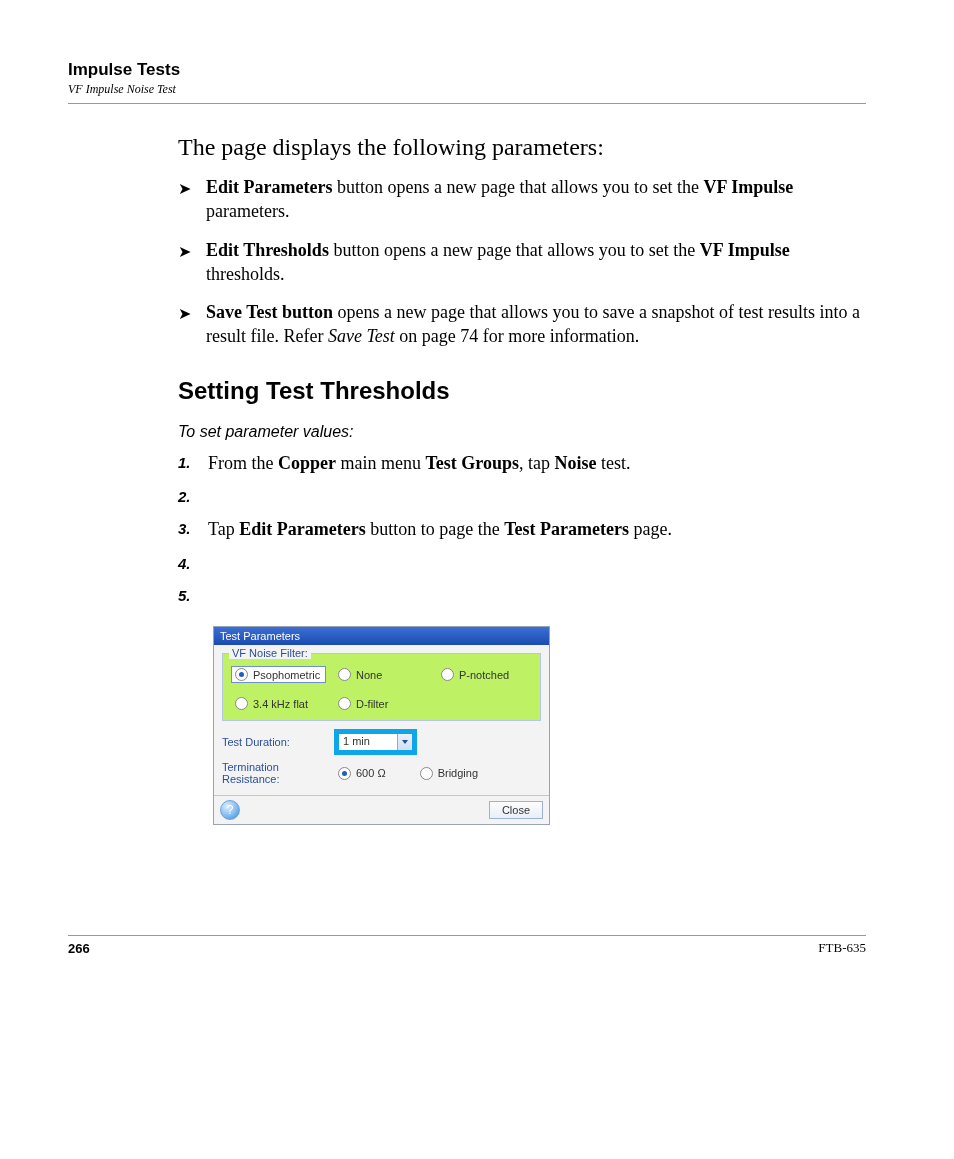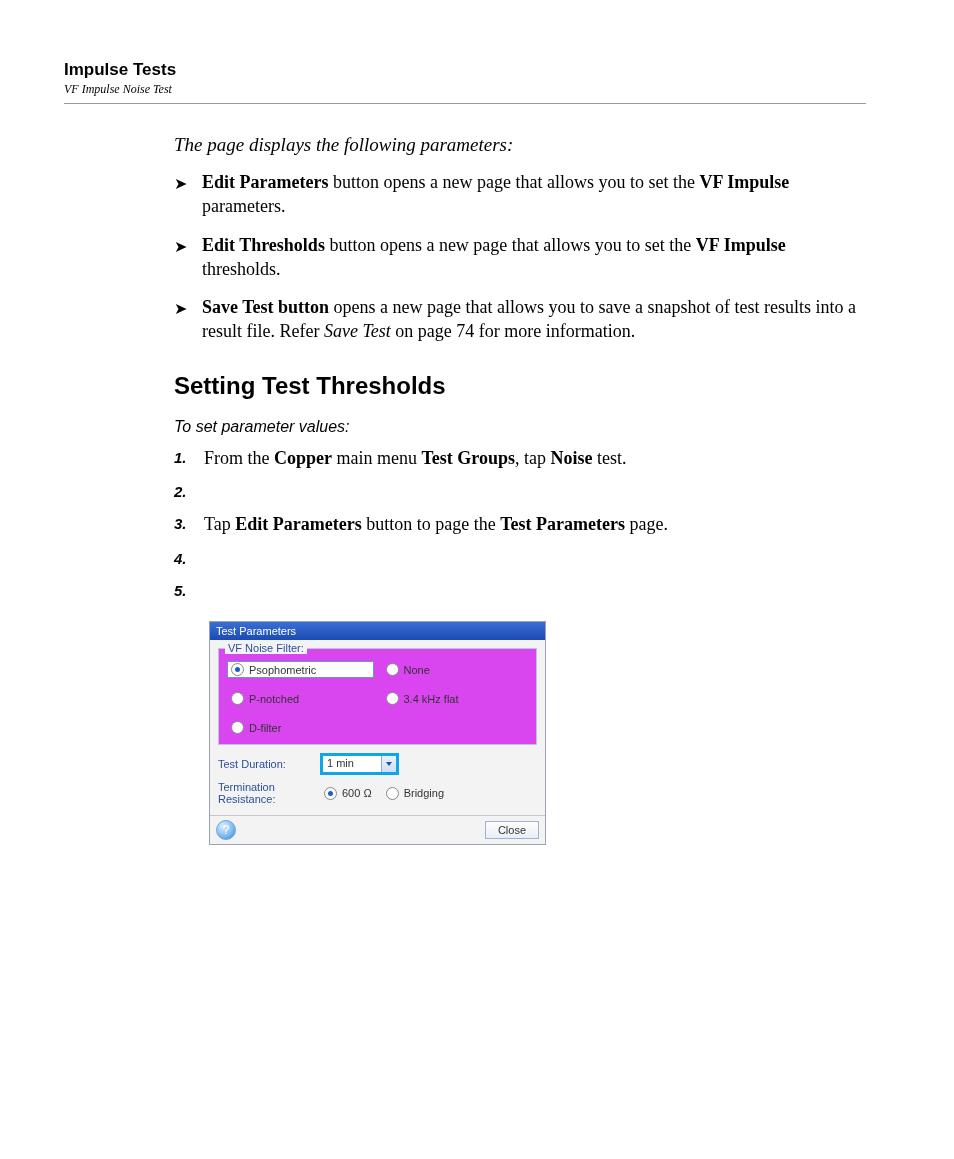--- a/index.html
+++ b/index.html
@@ -4,22 +4,21 @@
 <style>
   body {
     margin: 0;
     padding: 0;
     background: #fff;
     font-family: Georgia, 'Times New Roman', serif;
     color: #000;
     width: 954px;
   }
   .page {
-    padding: 60px 88px 40px 44px;
-    margin-left: 20px;
+    padding: 60px 88px 40px 68px;
   }
   .page-header {
     margin-bottom: 6px;
   }
   .page-header .title {
     font-family: Verdana, Arial, sans-serif;
     font-weight: 700;
     font-size: 17px;
   }
   .page-header .subtitle {
@@ -29,23 +28,22 @@
   }
   .hr {
     border: none;
     border-top: 1px solid #999;
     margin: 2px 0 30px 0;
   }
   .body-indent {
     margin-left: 110px;
   }
   .intro {
-    font-size: 19px;
+    font-size: 24px;
     margin: 0 0 14px 0;
-    font-style: italic;
   }
   .arrow-list {
     padding: 0;
     margin: 0;
     list-style: none;
   }
   .arrow-list li {
     display: flex;
     gap: 12px;
     font-size: 18px;
@@ -113,34 +111,34 @@
     padding: 3px 6px;
   }
   .dialog-body {
     padding: 6px 8px 4px 8px;
   }
   .fieldset {
     border: 1px solid #b6c7e2;
     position: relative;
     padding: 12px 8px 8px 8px;
     margin: 2px 0 8px 0;
-    background: #d946ef;
+    background: #bef264;
   }
   .fieldset .legend {
     position: absolute;
     top: -7px;
     left: 6px;
     background: #f3f3f3;
     padding: 0 3px;
     color: #2b4e9b;
     font-size: 11px;
   }
   .filter-grid {
     display: grid;
-    grid-template-columns: 1fr 1fr;
+    grid-template-columns: 1fr 1fr 1fr;
     row-gap: 12px;
     column-gap: 8px;
   }
   .radio-wrap {
     display: flex;
     align-items: center;
     gap: 5px;
     padding: 2px 4px;
   }
   .radio-wrap.selected {
@@ -164,29 +162,30 @@
     height: 5px;
     border-radius: 50%;
     background: #1b5fbf;
     display: none;
   }
   .radio.checked .dot { display: block; }
 
   .row {
     display: flex;
     align-items: center;
+    gap: 10px;
     margin: 6px 0;
   }
   .row .label {
     width: 102px;
     color: #2b4e9b;
   }
   .select {
     display: inline-flex;
-    border: 3px solid #0ea5e9;
+    border: 5px solid #0ea5e9;
     background: #fff;
     height: 16px;
     align-items: stretch;
     font-size: 11px;
   }
   .select .val {
     padding: 1px 4px;
     min-width: 50px;
   }
   .select .btn {
@@ -355,13 +354,17 @@
           </span>
         </div>
       </div>
       <div class="dialog-footer">
         <div class="help">?</div>
         <div class="close-btn">Close</div>
       </div>
     </div>
   </div>
 
+  <div class="page-footer">
+    <span class="pg">266</span>
+    <span>FTB-635</span>
+  </div>
 </div>
 
 </body></html>

